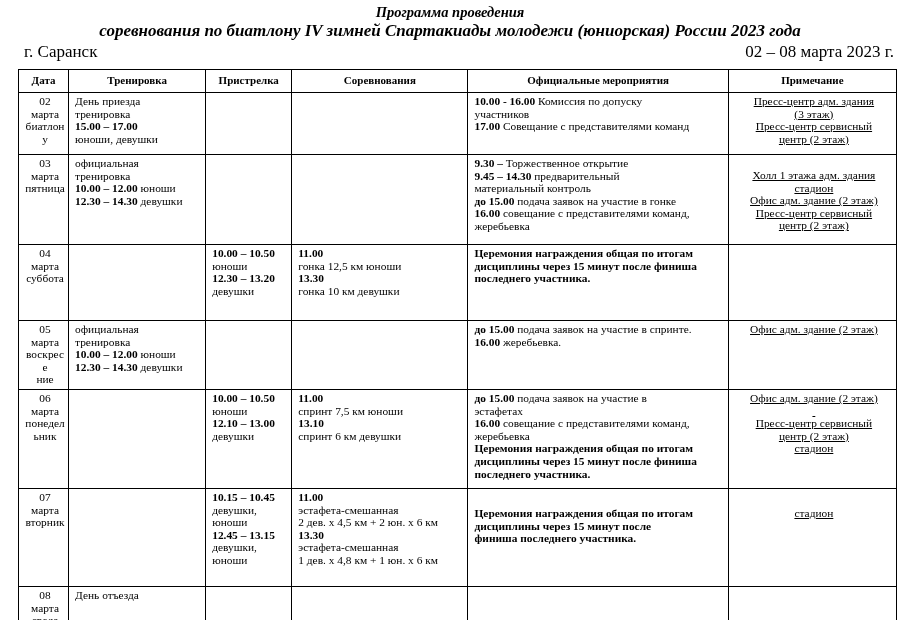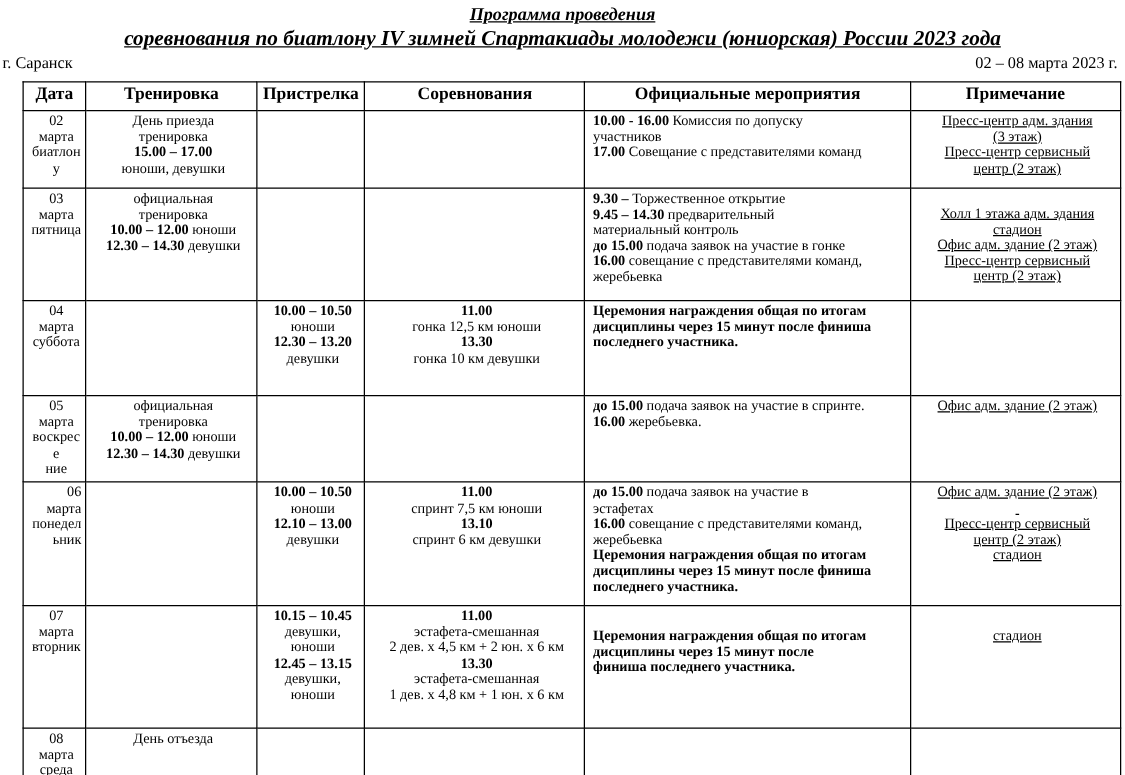--- a/index.html
+++ b/index.html
@@ -22,33 +22,32 @@
   }
 
   
   .doc-title {
     text-align: center;
     font-style: italic;
     font-weight: bold;
     font-size: 14.5px;
     line-height: 17px;
     padding-top: 4px;
-    text-decoration: underline;
   }
   .doc-title .line2 {
     display: block;
     font-size: 17px;
     padding-top: 1px;
   }
   .meta-row {
     display: flex;
     justify-content: space-between;
     align-items: flex-end;
-    font-size: 13px;
-    padding: 3px 6px 0 2px;
+    font-size: 17px;
+    padding: 3px 6px 0 24px;
   }
 
   
   .tbl-wrap {
     padding: 7px 4px 0 18px;
   }
   table.schedule {
     border-collapse: collapse;
     table-layout: fixed;
     width: 879px;
@@ -56,41 +55,41 @@
   }
   table.schedule td, table.schedule th {
     border: 1px solid #000000;
     vertical-align: top;
     padding: 2px 3px 3px 6px;
     line-height: 12.6px;
   }
   table.schedule thead th {
     text-align: center;
     font-weight: bold;
-    font-size: 14px;
+    font-size: 11px;
     vertical-align: middle;
     padding: 2px 2px 3px 2px;
     height: 17px;
   }
   .c-date   { width: 50px; }
   .c-train  { width: 137px; }
   .c-zero   { width: 86px; }
   .c-comp   { width: 176px; }
   .c-off    { width: 260px; }
   .c-note   { width: 168px; }
 
   td.date-cell {
     text-align: center;
     vertical-align: top;
     line-height: 13.5px;
     padding-top: 3px;
     word-break: break-all;
   }
   td.train-cell, td.zero-cell, td.comp-cell {
-    text-align: center;
+    text-align: left;
   }
   td.off-cell {
     text-align: left;
   }
   td.note-cell {
     text-align: center;
     text-decoration: underline;
   }
   .b { font-weight: bold; }
   .ln { display: block; }
@@ -230,21 +229,21 @@
             <td class="comp-cell"></td>
             <td class="off-cell">
               <span class="ln"><span class="b">до 15.00</span> подача заявок на участие в спринте.</span>
               <span class="ln"><span class="b">16.00</span> жеребьевка.</span>
             </td>
             <td class="note-cell">
               <span class="ln">Офис адм. здание (2 этаж)</span>
             </td>
           </tr>
           <tr>
-            <td class="date-cell" style="height: 93px; text-align: right;">
+            <td class="date-cell" style="height: 93px;">
               <span class="ln">06</span>
               <span class="ln">марта</span>
               <span class="ln">понедел</span>
               <span class="ln">ьник</span>
             </td>
             <td class="train-cell"></td>
             <td class="zero-cell">
               <span class="ln"><span class="b">10.00 – 10.50</span></span>
               <span class="ln">юноши</span>
               <span class="ln"><span class="b">12.10 – 13.00</span></span>

